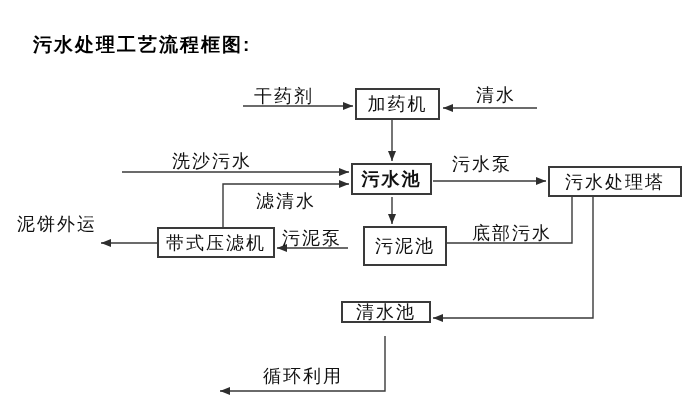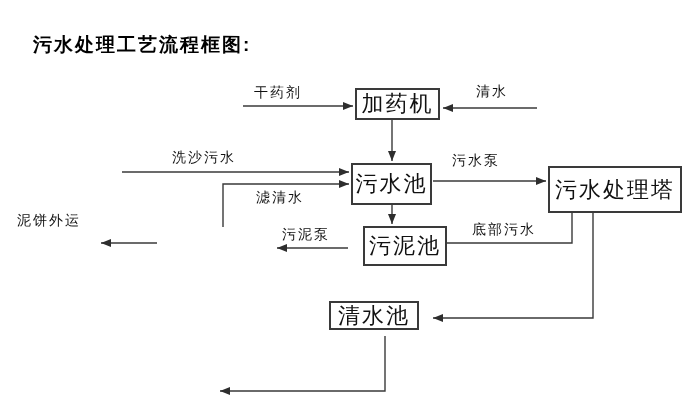--- a/index.html
+++ b/index.html
@@ -42,28 +42,28 @@
     stroke-width: 1.4;
   }
   .node {
     position: absolute;
     box-sizing: border-box;
     border: 2px solid var(--line);
     background: var(--background);
     display: flex;
     align-items: center;
     justify-content: center;
-    font-size: 22px;
+    font-size: 18px;
     letter-spacing: 2px;
     color: var(--text);
     white-space: nowrap;
   }
   .lbl {
     position: absolute;
-    font-size: 14px;
+    font-size: 18px;
     letter-spacing: 2px;
     color: var(--text);
     white-space: nowrap;
   }
 </style>
 </head>
 <body>
 
 <div class="canvas">
 
@@ -83,27 +83,29 @@
     <polyline points="433,181 546,181" marker-end="url(#ah)"></polyline>
     <polyline points="392,197 392,224" marker-end="url(#ah)"></polyline>
     <polyline points="572,197 572,243 434,243" marker-end="url(#ah)"></polyline>
     <polyline points="348,248 277,248" marker-end="url(#ah)"></polyline>
     <polyline points="157,243 101,243" marker-end="url(#ah)"></polyline>
     <polyline points="593,197 593,318 433,318" marker-end="url(#ah)"></polyline>
     <polyline points="385,336 385,391 220,391" marker-end="url(#ah)"></polyline>
   </svg>
 
   <div class="node" style="left:355px; top:88px;  width:85px;  height:32px;">加药机</div>
-  <div class="node" style="left:351px; top:163px; width:81px;  height:42px;">污水池</div>
-  <div class="node" style="left:548px; top:166px; width:134px; height:47px;">污水处理塔</div>
+  <div class="node" style="left:351px; top:163px; width:81px;  height:32px;font-weight:bold;">污水池</div>
+  <div class="node" style="left:548px; top:166px; width:134px; height:31px;">污水处理塔</div>
   <div class="node" style="left:363px; top:226px; width:84px;  height:40px;">污泥池</div>
-  <div class="node" style="left:329px; top:301px; width:90px;  height:29px;">清水池</div>
+  <div class="node" style="left:157px; top:227px; width:118px; height:31px;">带式压滤机</div>
+  <div class="node" style="left:341px; top:301px; width:90px;  height:22px;">清水池</div>
 
   <div class="lbl" style="left:254px; top:84px;">干药剂</div>
   <div class="lbl" style="left:476px; top:83px;">清水</div>
   <div class="lbl" style="left:172px; top:149px;">洗沙污水</div>
   <div class="lbl" style="left:452px; top:152px;text-align:center;">污水泵</div>
   <div class="lbl" style="left:256px; top:189px;">滤清水</div>
   <div class="lbl" style="left:472px; top:221px;">底部污水</div>
   <div class="lbl" style="left:282px; top:226px;">污泥泵</div>
   <div class="lbl" style="left:17px;  top:212px;">泥饼外运</div>
+  <div class="lbl" style="left:263px; top:364px;">循环利用</div>
 
 </div>
 
 </body></html>

